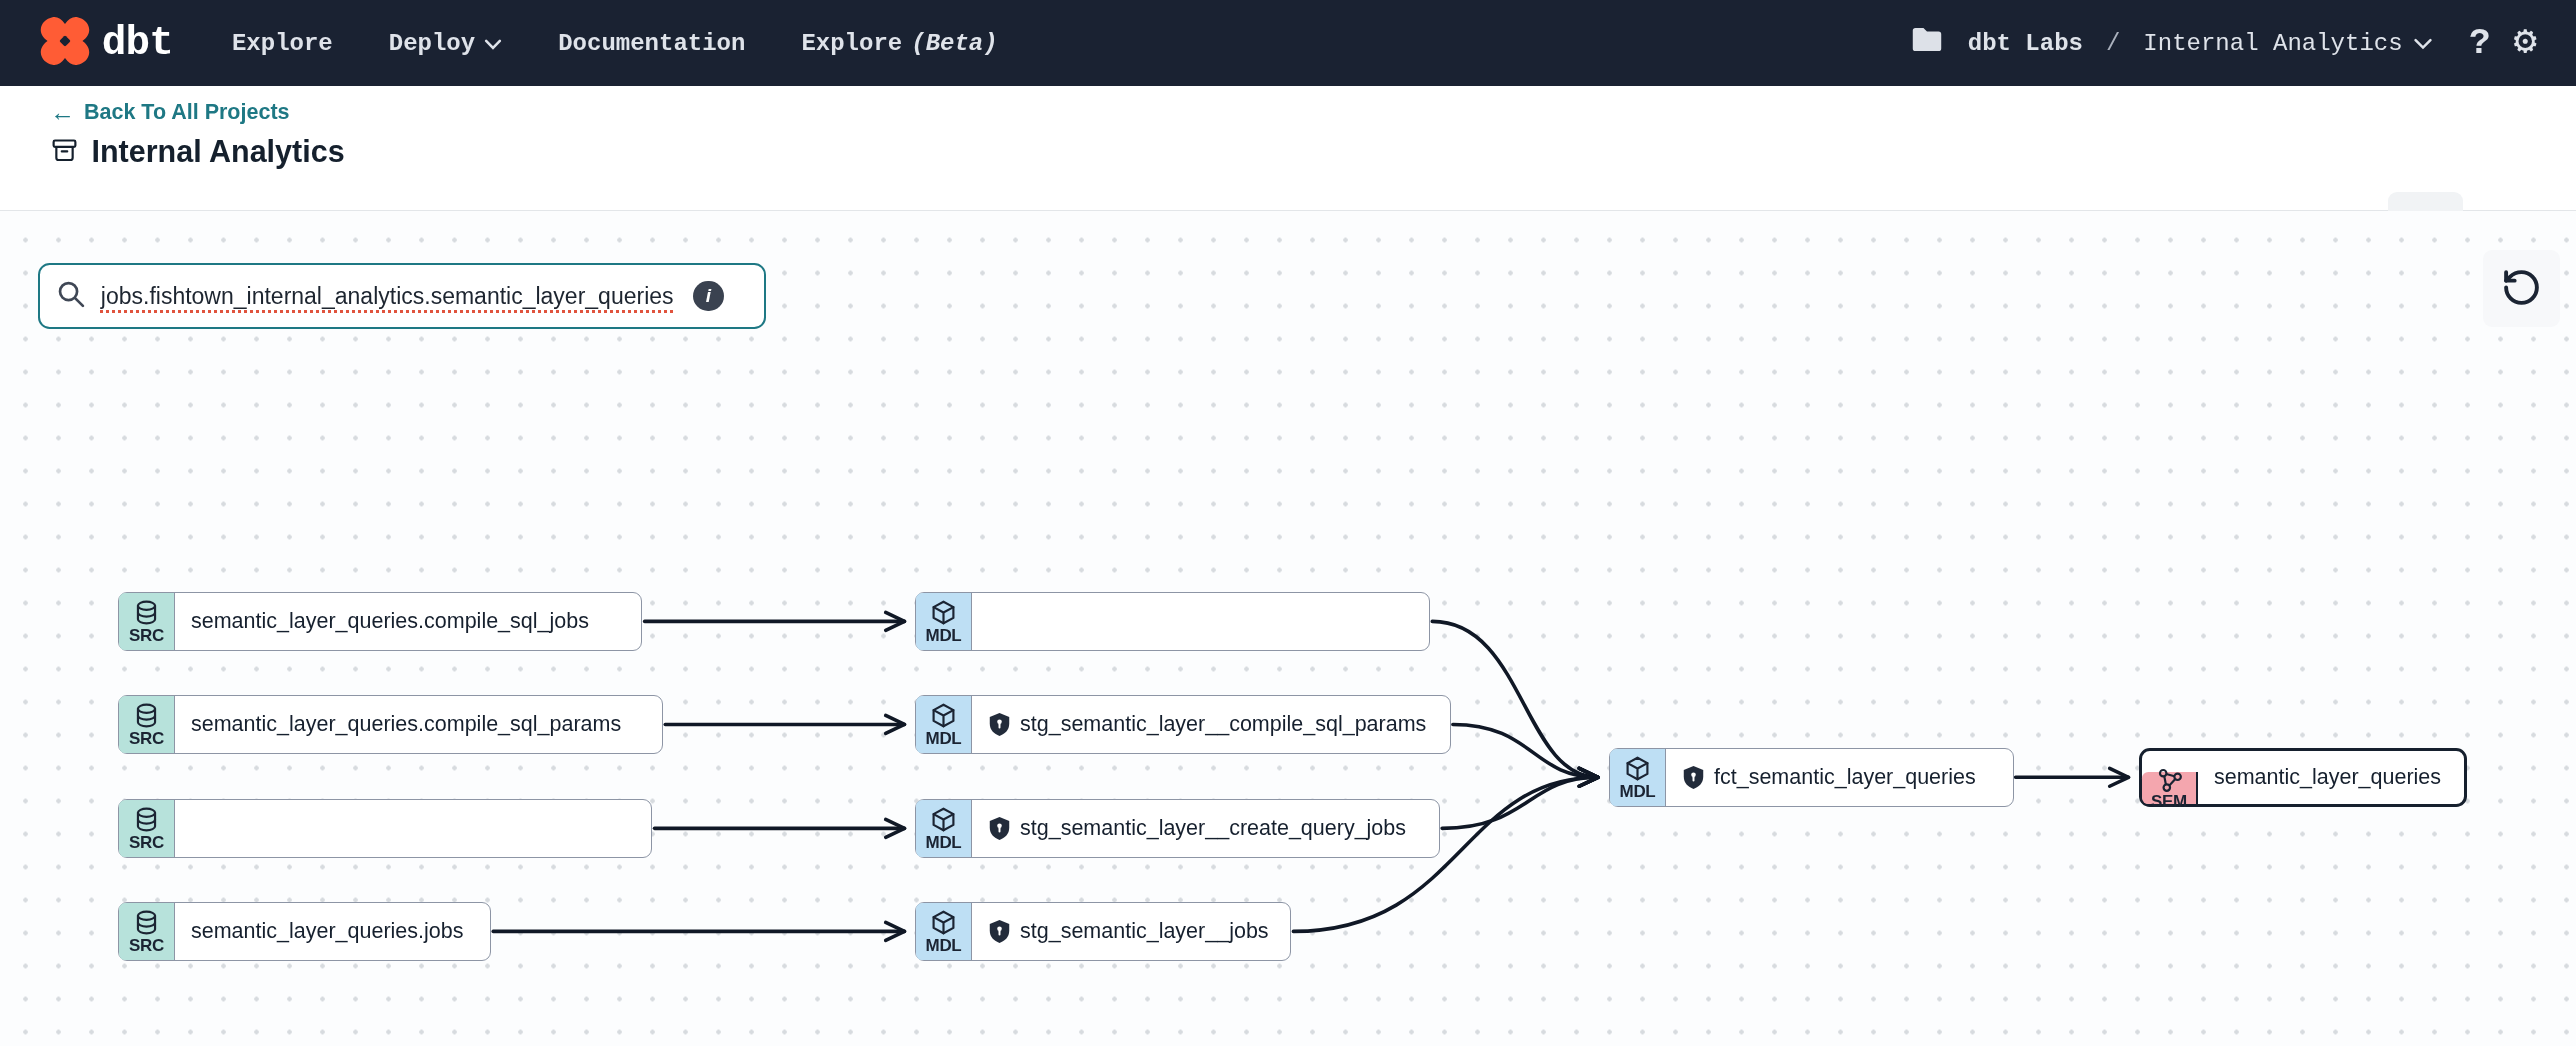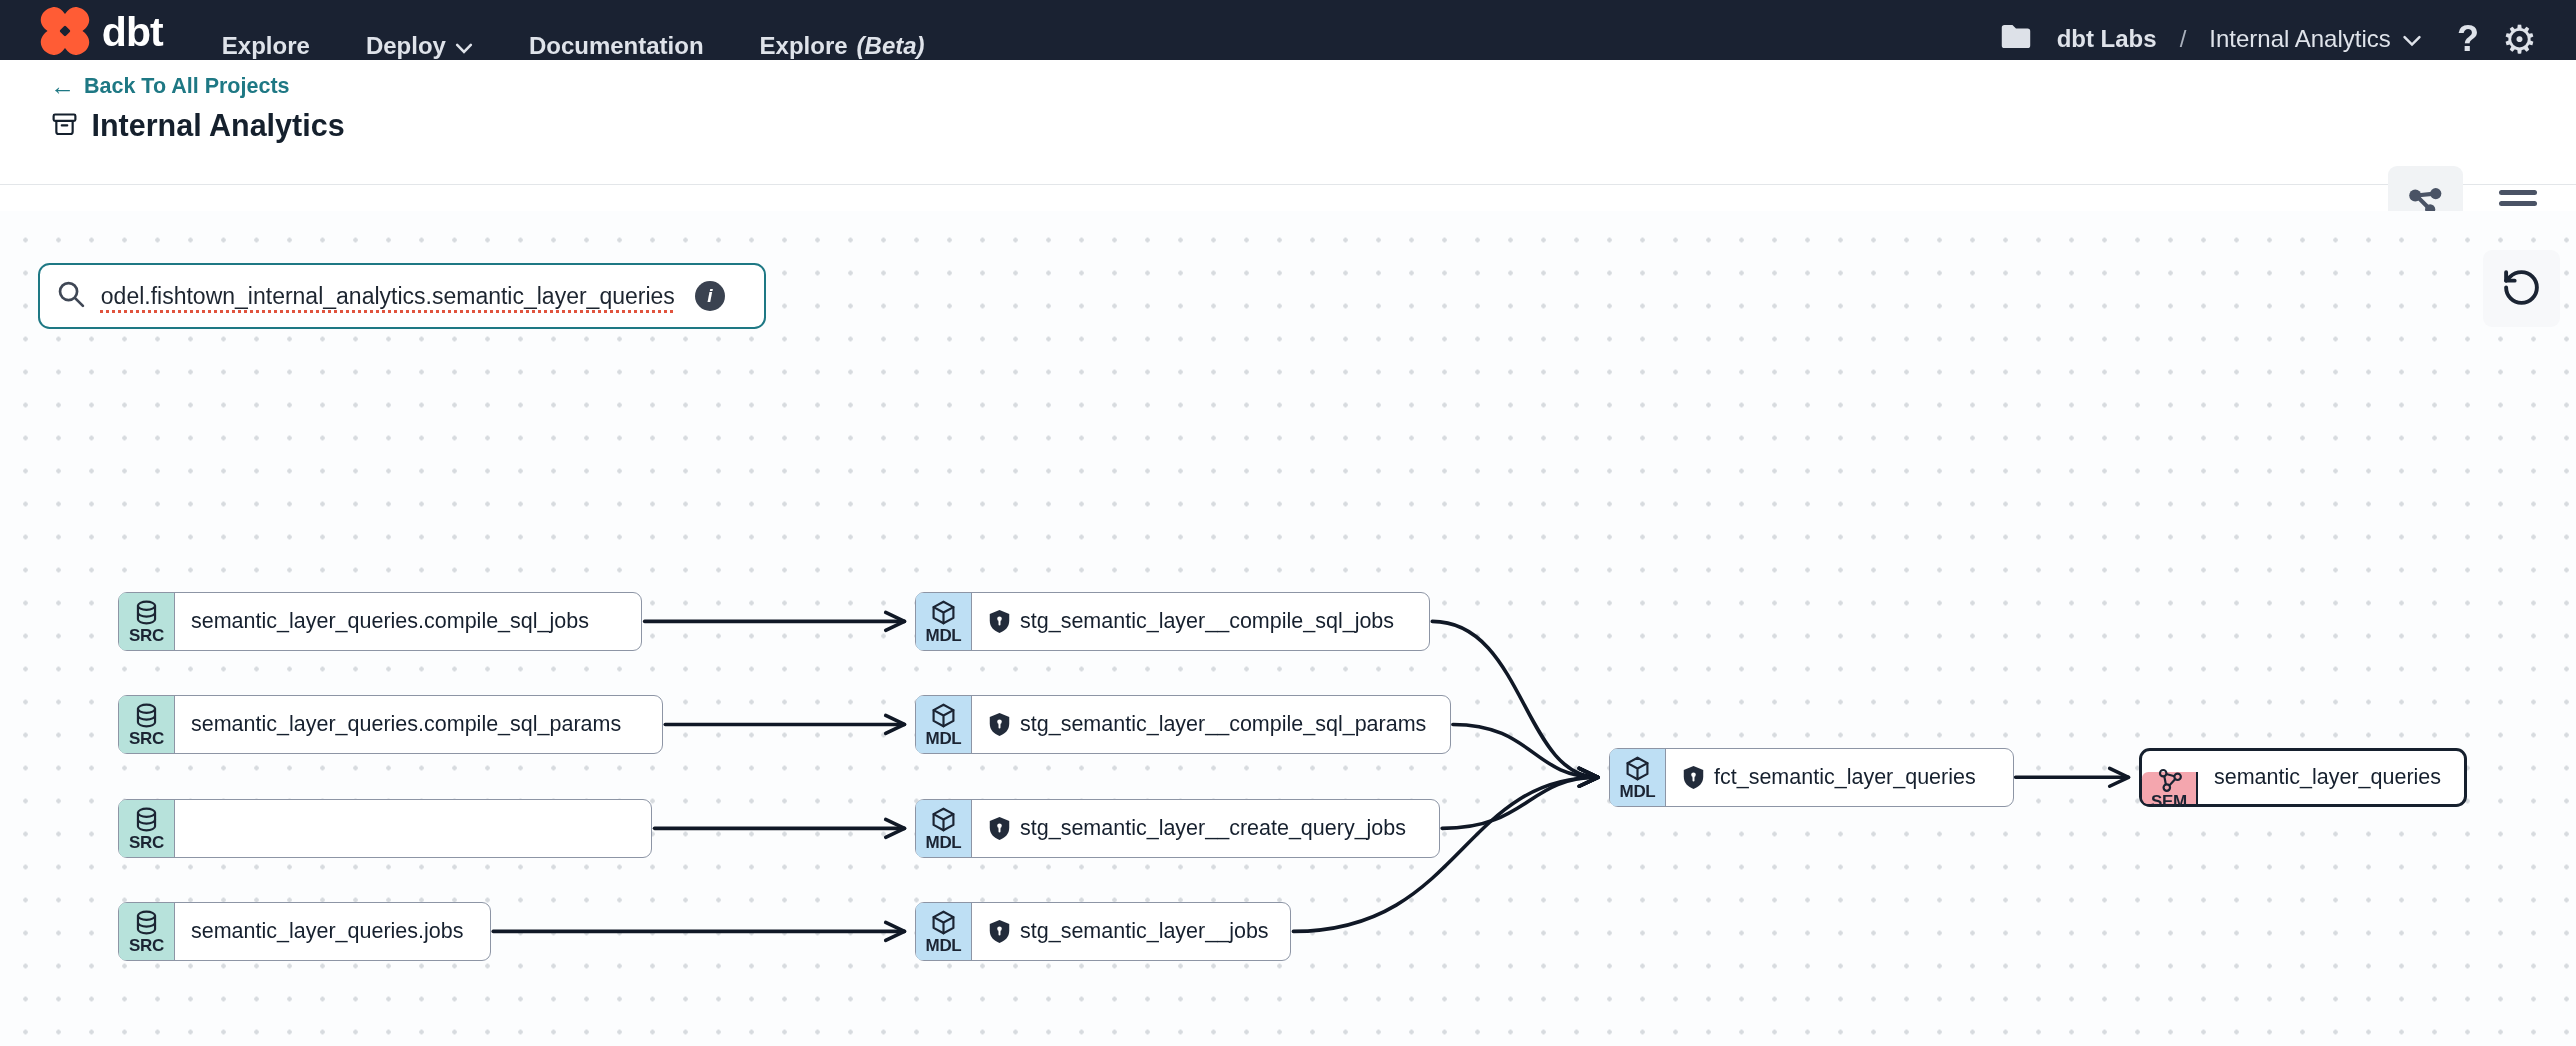--- a/index.html
+++ b/index.html
@@ -5,21 +5,21 @@
   :root{
     --navbar-bg:#1a2232; --brand:#ff5c35; --link-teal:#1e7884;
     --node-border:#8d95a5; --edge:#101826; --selected:#16202e;
     --dot:#d7dbdf; --icon-dark:#1b2433; --nav-text:#dfe3ea; --btn-gray:#4a5365;
   }
   *{margin:0;padding:0;box-sizing:border-box;}
   body{font-family:"Liberation Sans",sans-serif;background:#fff;}
   .app{position:relative;width:2576px;height:1047px;overflow:hidden;background:#fff;}
 
   
-  .navbar{height:60px;background:var(--navbar-bg);display:flex;align-items:flex-end;padding:0 39px;}
+  .navbar{height:86px;background:var(--navbar-bg);display:flex;align-items:center;padding:0 39px;font-family:Liberation Mono, monospace;}
   .logo-group{display:flex;align-items:center;gap:10.8px;}
   .logo-text{color:#fff;font-size:41px;font-weight:800;letter-spacing:-0.9px;}
   .nav-items{display:flex;align-items:center;gap:56px;margin-left:59px;}
   .nav-item{display:flex;align-items:center;gap:9px;color:var(--nav-text);font-size:24px;font-weight:600;cursor:pointer;white-space:nowrap;}
   .nav-item .beta{font-style:italic;}
   .nav-right{margin-left:auto;display:flex;align-items:center;gap:23px;color:var(--nav-text);}
   .nav-account{display:flex;align-items:center;gap:25px;font-size:24px;font-weight:700;cursor:pointer;}
   .nav-sep{font-size:24px;color:#aab1bd;font-weight:400;}
   .nav-project{display:flex;align-items:center;gap:10.8px;font-size:24px;font-weight:500;cursor:pointer;}
   .help-btn{font-size:36px;font-weight:700;cursor:pointer;margin-left:12.5px;}
@@ -197,30 +197,20 @@
         <div class="node" style="left: 915px; top: 381px; width: 515px;">
           <div class="badge" style="background:#bedff4">
             <span class="badge-icon">
               <svg width="27" height="27" viewBox="0 0 30 30" fill="none" stroke="#1b2433" stroke-width="2.4" stroke-linejoin="round" stroke-linecap="round">
                 <path d="M15 3 L26 9 V21 L15 27 L4 21 V9 Z"></path>
                 <path d="M4 9 L15 15 L26 9 M15 15 V27"></path>
               </svg>
             </span>
             <span class="badge-label">MDL</span>
           </div>
-          <div class="node-body">
-            <span class="shield">
-              <svg width="23" height="25" viewBox="0 0 26 28">
-                <path d="M13 1 L24 5.5 V13 c0 7.5 -4.8 11.8 -11 14 C6.8 24.8 2 20.5 2 13 V5.5 Z" fill="#222b3a"></path>
-                <circle cx="13" cy="11" r="2.6" fill="#fff"></circle>
-                <rect x="11.9" y="12.5" width="2.2" height="6" rx="1.1" fill="#fff"></rect>
-              </svg>
-            </span>
-            <span class="node-label">stg_semantic_layer__compile_sql_jobs</span>
-          </div>
         </div>
         <div class="node" style="left: 118px; top: 484px; width: 545px;">
           <div class="badge" style="background:#b7e2db">
             <span class="badge-icon">
               <svg width="27" height="27" viewBox="0 0 30 30" fill="none" stroke="#1b2433" stroke-width="2.4" stroke-linecap="round">
                 <ellipse cx="15" cy="7.5" rx="9.5" ry="4.5"></ellipse>
                 <path d="M5.5 7.5 V15 c0 2.5 4.2 4.5 9.5 4.5 s9.5 -2 9.5 -4.5 V7.5"></path>
                 <path d="M5.5 15 V22.5 c0 2.5 4.2 4.5 9.5 4.5 s9.5 -2 9.5 -4.5 V15"></path>
               </svg>
             </span>
@@ -359,21 +349,21 @@
         </div>
       </div>
 
     <div class="search-box">
       <span>
         <svg width="30.5" height="30.5" viewBox="0 0 34 34" fill="none" stroke="#3f4755" stroke-width="3">
           <circle cx="14" cy="14" r="9.5"></circle>
           <path d="M21 21 L30 30" stroke-linecap="round"></path>
         </svg>
       </span>
-      <span class="search-value">odel.fishtown_internal_analytics.semantic_layer_queries</span>
+      <span class="search-value">jobs.fishtown_internal_analytics.semantic_layer_queries</span>
       <span class="info-badge">i</span>
     </div>
 
     <div class="reset-btn">
       <span>
         <svg width="41" height="41" viewBox="0 0 42 42" fill="none" stroke="#1b2433" stroke-width="4" stroke-linecap="round" stroke-linejoin="round">
           <path d="M5.25 21 a15.75 15.75 0 1 0 15.75 -15.75 a17 17 0 0 0 -11.8 4.8 L5.25 14"></path>
           <path d="M5.25 5.25 v8.75 h8.75"></path>
         </svg>
       </span>

